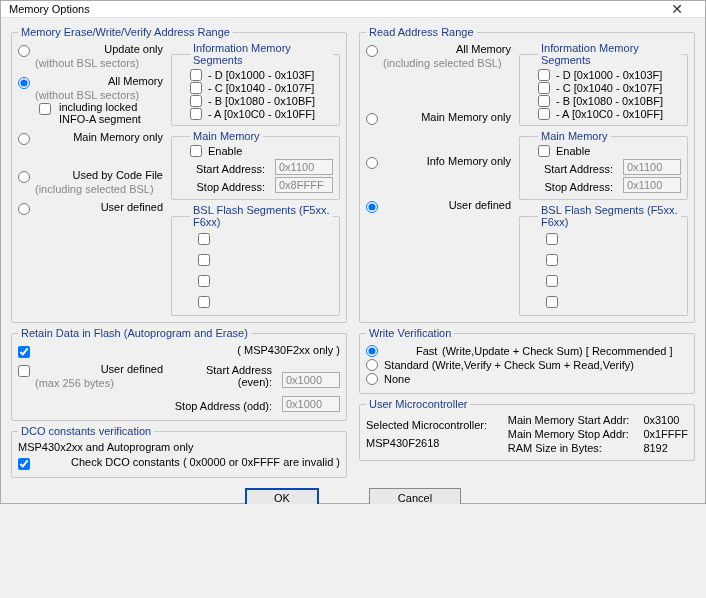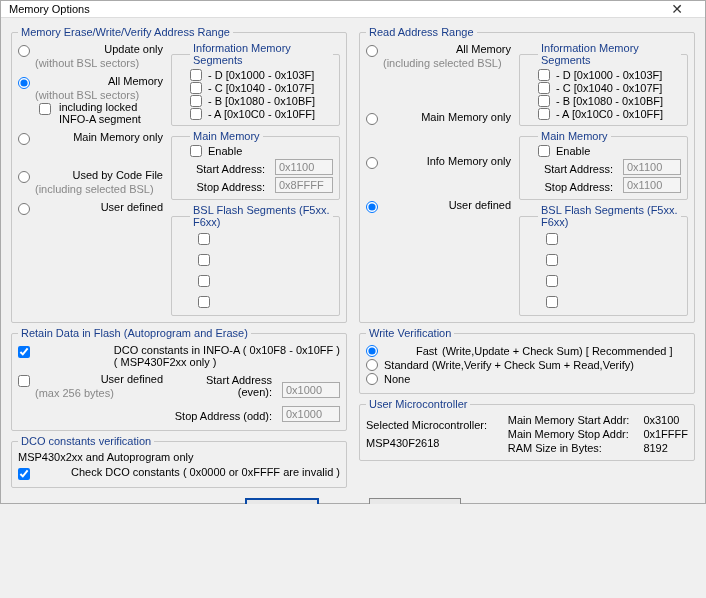--- a/index.html
+++ b/index.html
@@ -244,21 +244,20 @@
             </fieldset>
           </div>
         </div>
       </fieldset>
 
       <fieldset>
         <legend>Retain Data in Flash   (Autoprogram and Erase)</legend>
         <div class="check-row">
           <input type="checkbox" checked="" style="">
           <div>
-            <div>DCO constants in INFO-A ( 0x10F8 - 0x10FF )</div>
             <div>( MSP430F2xx only )</div>
           </div>
         </div>
         <div class="twocol" style="margin-top:4px;">
           <div class="left">
             <div class="check-row">
               <input type="checkbox" style="">
               <span>User defined</span>
             </div>
             <div class="sub" style="margin-left:17px;">(max 256 bytes)</div>

